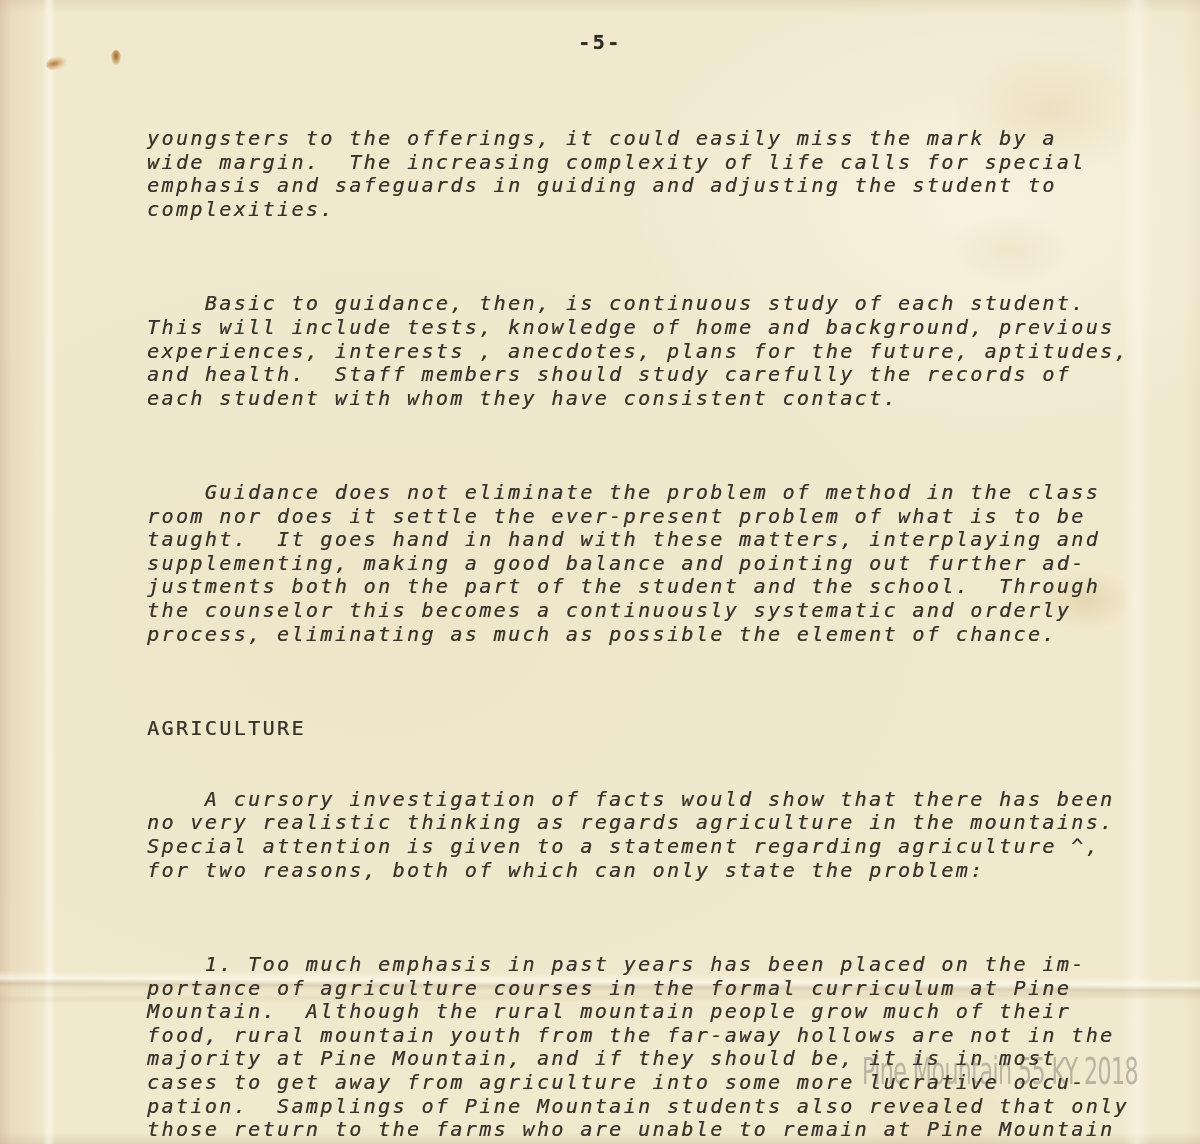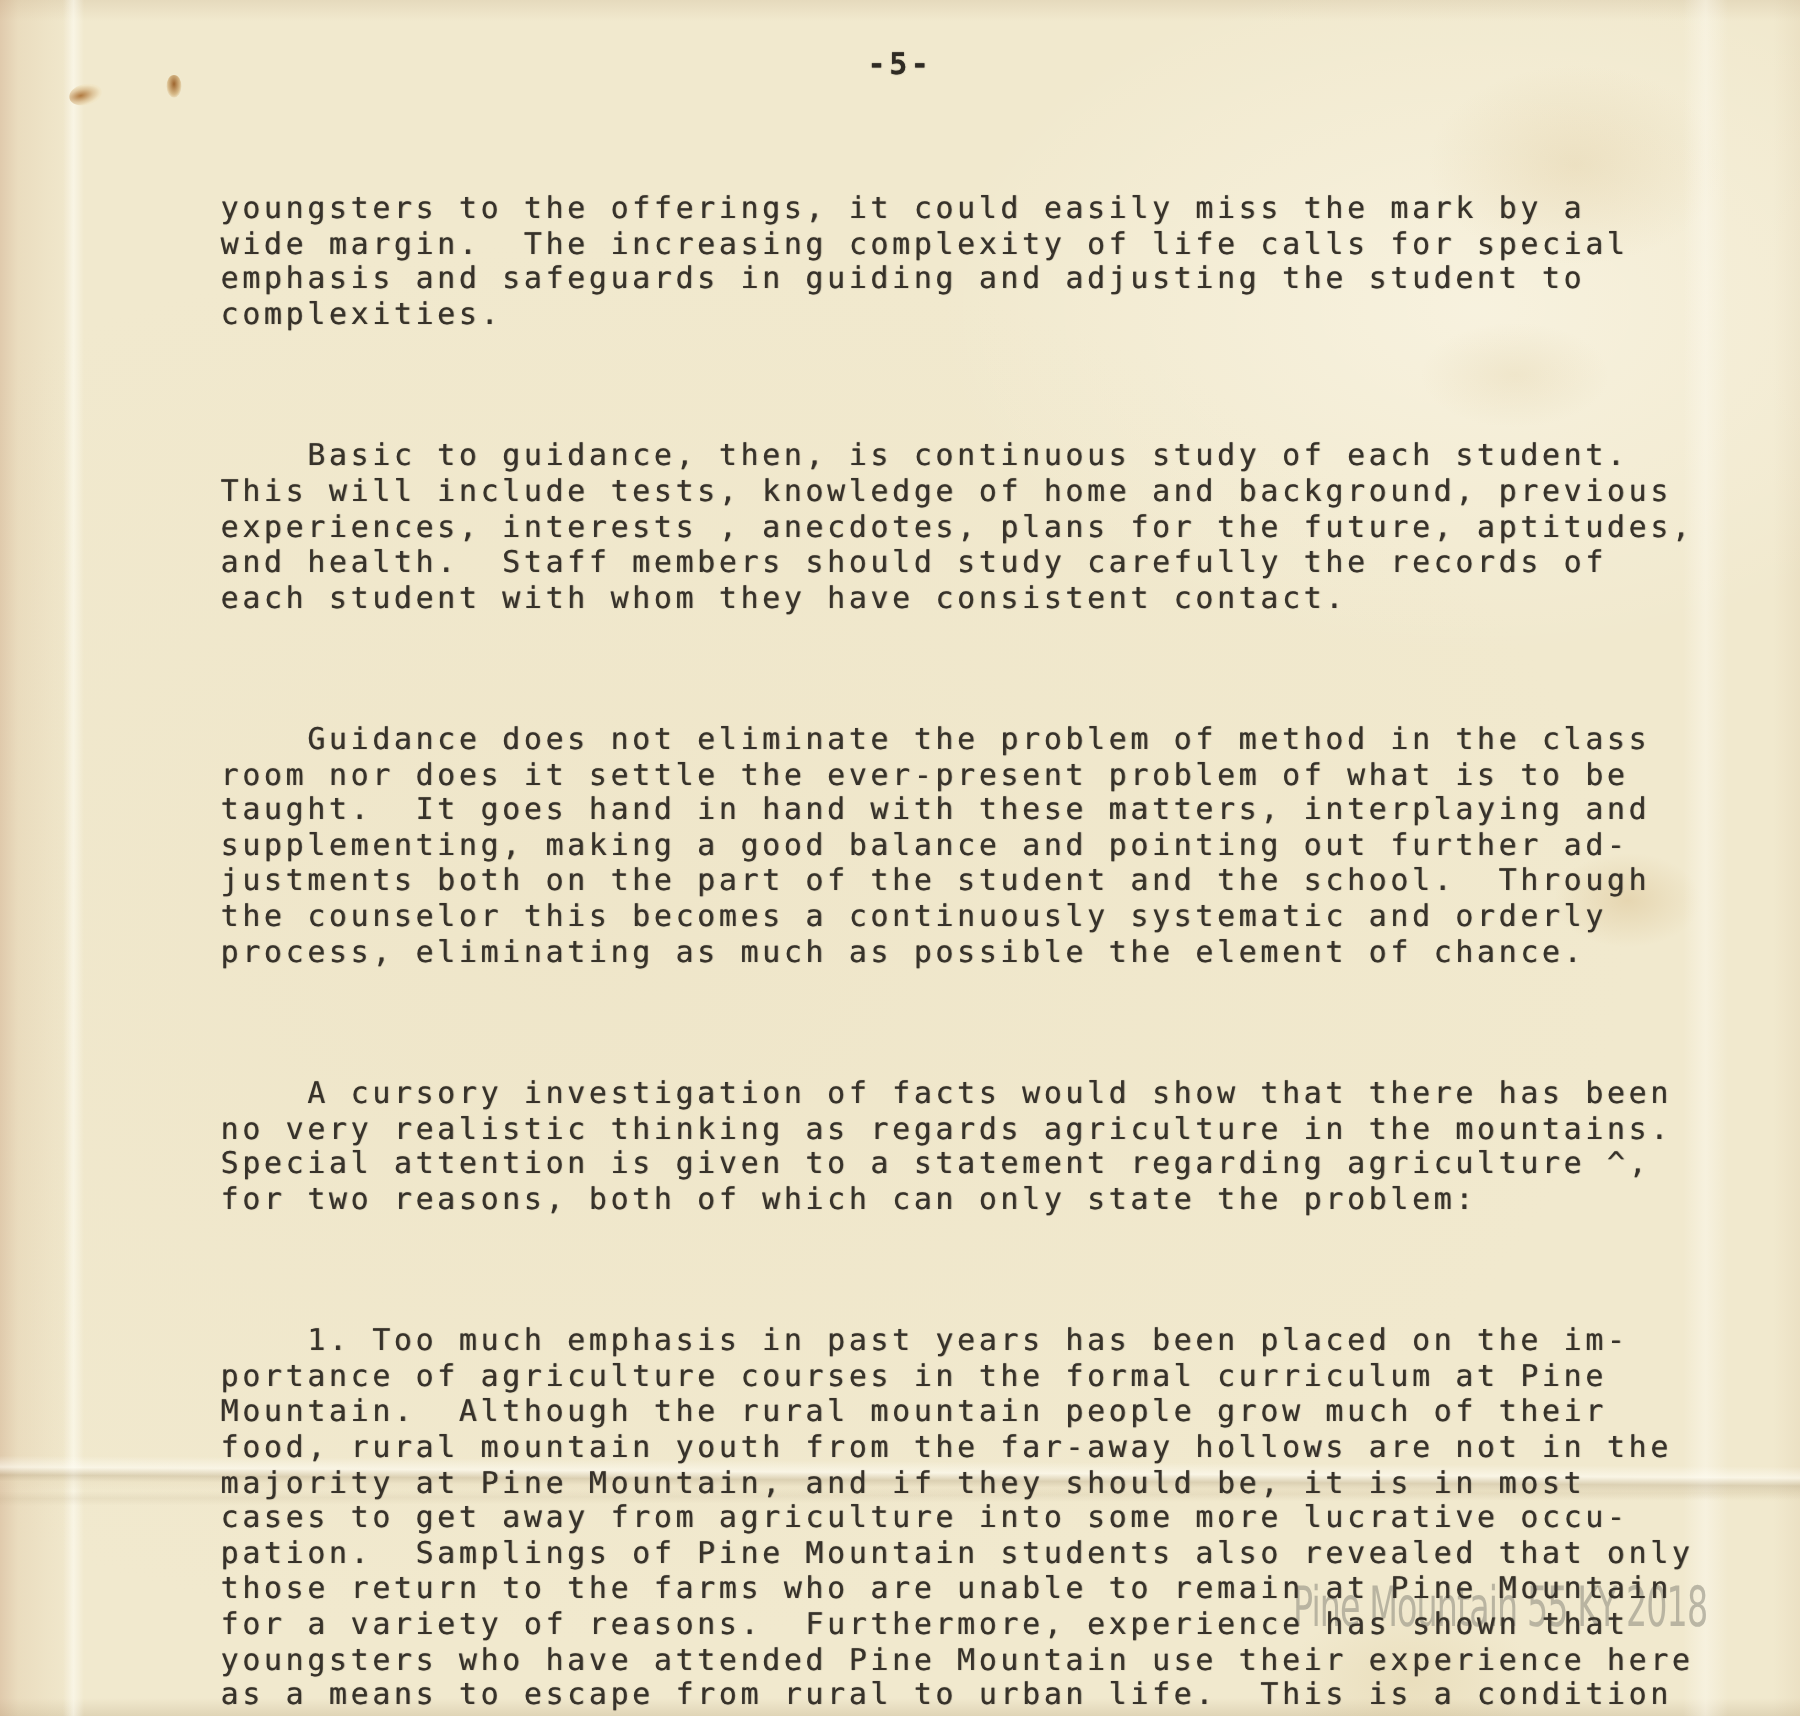--- a/index.html
+++ b/index.html
@@ -123,21 +123,21 @@
     position: absolute;
     left: 147px; top: 80px;
     font-size: 20px;
     line-height: 23.6px;
     letter-spacing: 2.4px;
     white-space: pre;
     color: #37322a;
     text-shadow: 0.4px 0.3px 0.6px rgba(55,50,42,0.65);
     z-index: 2;
   }
-  .para { margin: 0 0 23.6px 0; }
+  .para { margin: 0 0 23.6px 0; font-style: italic; }
   .heading {
     margin: 0;
     font-size: 20px;
     font-weight: normal;
     letter-spacing: 2.4px;
   }
 </style>
 </head>
 <body>
 
@@ -165,20 +165,21 @@
 experiences, interests , anecdotes, plans for the future, aptitudes,
 and health.  Staff members should study carefully the records of
 each student with whom they have consistent contact.</p>
     <p class="para">    Guidance does not eliminate the problem of method in the class
 room nor does it settle the ever-present problem of what is to be
 taught.  It goes hand in hand with these matters, interplaying and
 supplementing, making a good balance and pointing out further ad-
 justments both on the part of the student and the school.  Through
 the counselor this becomes a continuously systematic and orderly
 process, eliminating as much as possible the element of chance.</p>
+    <h2 class="heading">AGRICULTURE</h2>
     <p class="para">    A cursory investigation of facts would show that there has been
 no very realistic thinking as regards agriculture in the mountains.
 Special attention is given to a statement regarding agriculture ^,
 for two reasons, both of which can only state the problem:</p>
     <p class="para">    1. Too much emphasis in past years has been placed on the im-
 portance of agriculture courses in the formal curriculum at Pine
 Mountain.  Although the rural mountain people grow much of their
 food, rural mountain youth from the far-away hollows are not in the
 majority at Pine Mountain, and if they should be, it is in most
 cases to get away from agriculture into some more lucrative occu-

